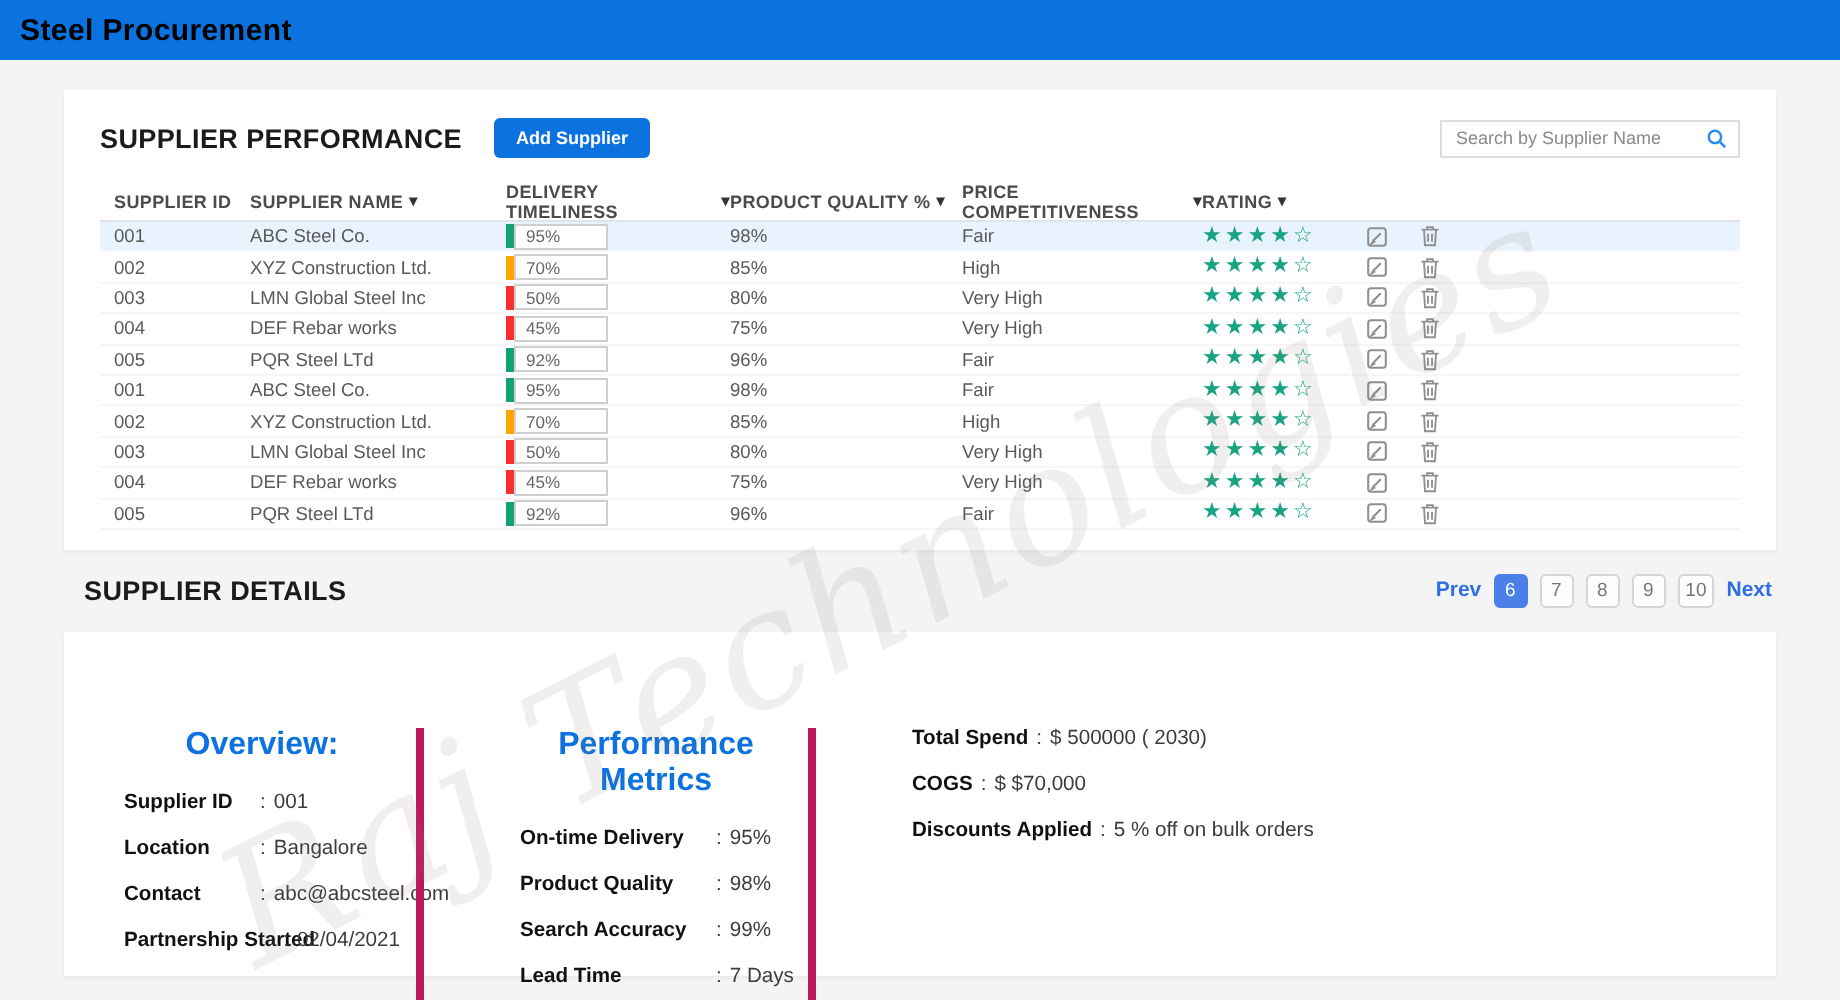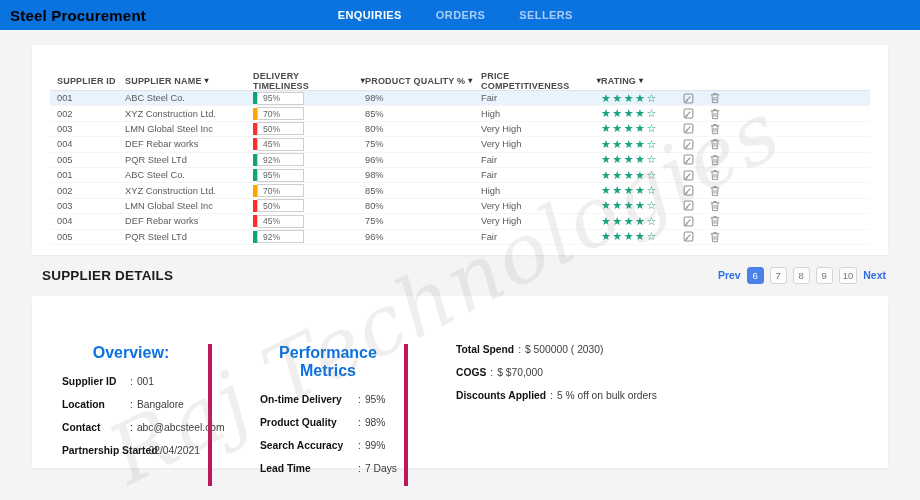--- a/index.html
+++ b/index.html
@@ -96,28 +96,37 @@
     font-family:"DejaVu Serif", serif; font-style:italic;
     font-size:82px; color:rgba(140,125,110,0.12);
     letter-spacing:2px; pointer-events:none; z-index:9; white-space:nowrap;
   }
 </style>
 </head>
 <body>
 
 <div class="topbar">
   <span class="brand">Steel Procurement</span>
-  <div class="nav">
-      <span class="nav-item active">ENQUIRIES</span>
-      <span class="nav-item">ORDERS</span>
-      <span class="nav-item">SELLERS</span>
+</div>
+
+<div class="card card1">
+  <div class="sec-head">
+    <span class="sec-title">SUPPLIER PERFORMANCE</span>
+    <button class="btn-add">Add Supplier</button>
+    <div class="spacer"></div>
+    <div class="searchbox">
+      <input type="text" placeholder="Search by Supplier Name" style="">
+      <span style="display:inline-flex;">
+        <svg width="11" height="11" viewBox="0 0 16 16">
+          <circle cx="6.5" cy="6.5" r="4.5" fill="none" stroke="#2c8df0" stroke-width="1.8"></circle>
+          <line x1="10" y1="10" x2="14" y2="14" stroke="#2c8df0" stroke-width="1.8"></line>
+        </svg>
+      </span>
     </div>
-</div>
-
-<div class="card card1">
+  </div>
 
   <div class="table">
     <div class="trow thead" id="thead">
         <span class="th">
           <span>SUPPLIER  ID</span>
         </span>
         <span class="th">
           <span>SUPPLIER NAME</span>
           <span class="sort-icon">▾</span>
         </span>

